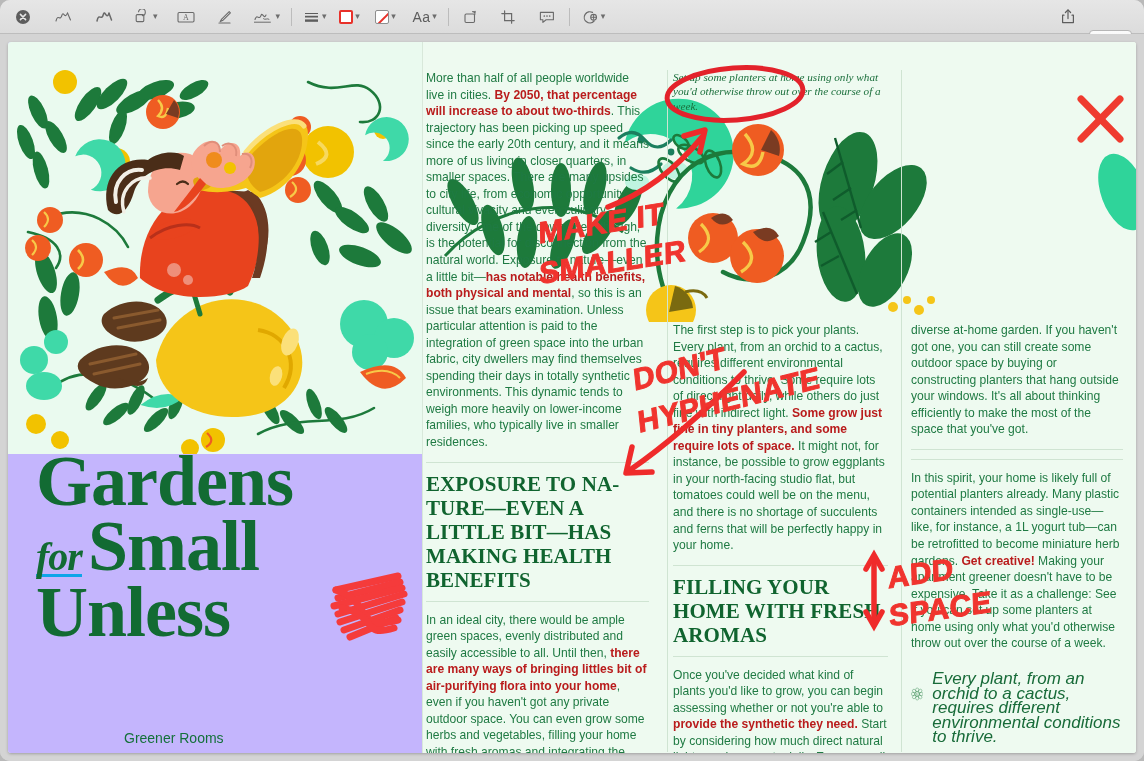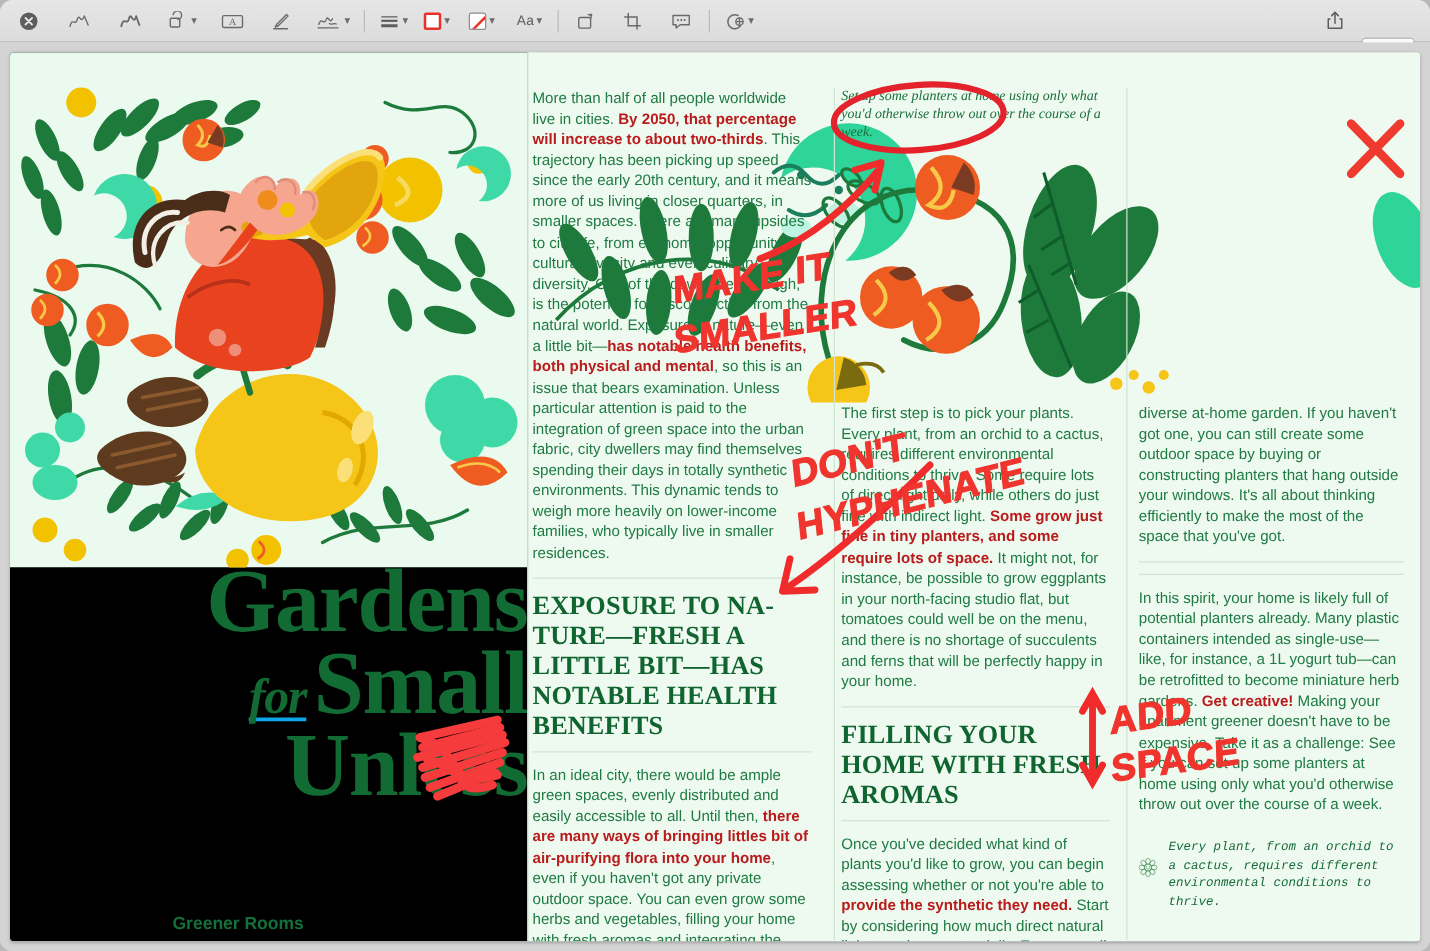--- a/index.html
+++ b/index.html
@@ -32,21 +32,21 @@
     display: flex; align-items: center; justify-content: center;
     border-radius: 4px; cursor: default;
     color: #5a5a5a;
     padding: 0 4px;
   }
   .tbtn.wide { padding: 0 2px; }
   .tbtn svg { display: block; }
   .chev { font-size: 9px; color: #6d6d6d; margin-left: 2px; line-height: 1; }
   .tsep { width: 1px; height: 18px; background: #bcbcbc; margin: 0 9px; }
   .spacer { flex: 1 1 auto; }
-  .aa-lbl { font-size: 11px; color: #5d5d5d; letter-spacing: .2px; }
+  .aa-lbl { font-size: 14px; color: #5d5d5d; letter-spacing: .2px; }
   .fet-btn {
     height: 21px; padding: 0 12px;
     border: 1px solid #b6b6b6; border-radius: 4px;
     background: linear-gradient(#fbfbfb,#efefef);
     font-size: 12px; color: #3c3c3c;
     display: flex; align-items: center;
     margin-left: 8px; margin-right: 2px; margin-top: 48px;
   }
   .sw-red { width: 14px; height: 14px; border: 2px solid #e8312a; background: #fff; border-radius: 2px; }
   .sw-none { width: 14px; height: 14px; border: 1px solid #8e8e8e; background: #fff; border-radius: 2px; position: relative; overflow: hidden; }
@@ -65,22 +65,21 @@
     background: #eefaf0;
     border-radius: 3px;
     box-shadow: 0 1px 3px rgba(0,0,0,.25);
     overflow: hidden;
   }
 
   
   .left-page {
     position: absolute; left: 0; top: 0;
     width: 414px; height: 711px;
-    background: #000000;
-    text-align: right;
+    background: #c4b5fd;
   }
   .illus { position: absolute; left: 0; top: 0; width: 414px; height: 412px; }
   .title-wrap {
     position: absolute; left: 28px; top: 408px; width: 386px;
   }
   .big-title {
     font-family: "Liberation Serif", serif;
     font-weight: bold;
     color: #126b33;
     line-height: .88;
@@ -88,22 +87,22 @@
   .t1 { font-size: 72px; letter-spacing: -1px; }
   .t2 { font-size: 72px; letter-spacing: -1px; margin-top: 2px; position: relative;}
   .t3 { font-size: 72px; letter-spacing: -1px; margin-top: 2px; }
   .t-for {
     font-style: italic; font-size: 40px;
     border-bottom: 3px solid #0ea5e9;
     padding-bottom: 0px; margin-right: 6px;
     display: inline-block; line-height: .85;
   }
   .byline {
-    position: absolute; left: 130px; top: 688px;
-    font-size: 14px; color: #14703a; font-weight: 700;
+    position: absolute; left: 116px; top: 688px;
+    font-size: 14px; color: #14703a; font-weight: 400;
   }
 
   
   .right-page {
     position: absolute; left: 414px; top: 0;
     width: 714px; height: 711px;
     background: #eefaf0;
     border-left: 1px solid #d8e8da;
   }
   .col { position: absolute; top: 28px; }
@@ -134,23 +133,23 @@
   .rule-thin { height: 1px; background: #cfe4d2; margin: 9px 0 10px 0; }
 
   .pull-quote {
     font-family: "Liberation Serif", serif;
     font-style: italic;
     font-size: 11.2px;
     line-height: 14.4px;
     color: #1b6f3c;
   }
   .deck {
-    font-family: Liberation Mono, monospace;
+    font-family: Liberation Sans, sans-serif;
     font-style: italic;
-    font-size: 10px;
+    font-size: 17px;
     line-height: 14.5px;
     color: #186b39;
   }
   .flower-note { position: absolute; left: 488px; top: 630px; width: 215px; display: flex; gap: 9px; align-items: flex-start; }
 
   
   .anno { position: absolute; left: 0; top: 0; width: 1128px; height: 711px; pointer-events: none; }
   .anno-txt {
     position: absolute;
     font-family: "Liberation Sans", sans-serif;
@@ -518,21 +517,21 @@
             <ellipse cx="700" cy="150" rx="22" ry="40" transform="rotate(-20 700 150)"></ellipse>
           </g>
         </svg>
 
         <div class="col-sep sep-a"></div>
         <div class="col-sep sep-b"></div>
 
         <div class="col col-1">
           <p class="body-txt"><span>More than half of all people worldwide live in cities. </span><b>By 2050, that percentage will increase to about two-thirds</b><span>. This trajectory has been picking up speed since the early 20th century, and it means more of us living in closer quarters, in smaller spaces. There are many upsides to city life, from economic opportunity to cultural vivacity and even culinary diversity. One of the downsides, though, is the potential for disconnection from the natural world. Exposure to nature—even a little bit—</span><b>has notable health benefits, both physical and mental</b><span>, so this is an issue that bears examination. Unless particular attention is paid to the integration of green space into the urban fabric, city dwellers may find themselves spending their days in totally synthetic environments. This dynamic tends to weigh more heavily on lower-income families, who typically live in smaller residences.</span></p>
           <div class="rule"></div>
-          <h2 class="head">EXPOSURE TO NA-TURE—FRESH A LITTLE BIT—HAS NOTABLE HEALTH BENEFITS</h2>
+          <h2 class="head">EXPOSURE TO NA-TURE—EVEN A LITTLE BIT—HAS MAKING HEALTH BENEFITS</h2>
           <div class="rule-thin"></div>
           <p class="body-txt"><span>In an ideal city, there would be ample green spaces, evenly distributed and easily accessible to all. Until then, </span><b>there are many ways of bringing littles bit of air-purifying flora into your home</b><span>, even if you haven't got any private outdoor space. You can even grow some herbs and vegetables, filling your home with fresh aromas and integrating the fruits of your labor into your meals.</span></p>
         </div>
 
         <div class="col col-2" style="top:28px">
           <p class="pull-quote">Set up some planters at home using only what you'd otherwise throw out over the course of a week.</p>
         </div>
         <div class="col col-2" style="top:280px">
           <p class="body-txt"><span>The first step is to pick your plants. Every plant, from an orchid to a cactus, requires different environmental conditions to thrive. Some require lots of direct light daily, while others do just fine with indirect light. </span><b>Some grow just fine in tiny planters, and some require lots of space.</b><span> It might not, for instance, be possible to grow eggplants in your north-facing studio flat, but tomatoes could well be on the menu, and there is no shortage of succulents and ferns that will be perfectly happy in your home.</span></p>
           <div class="rule"></div>

